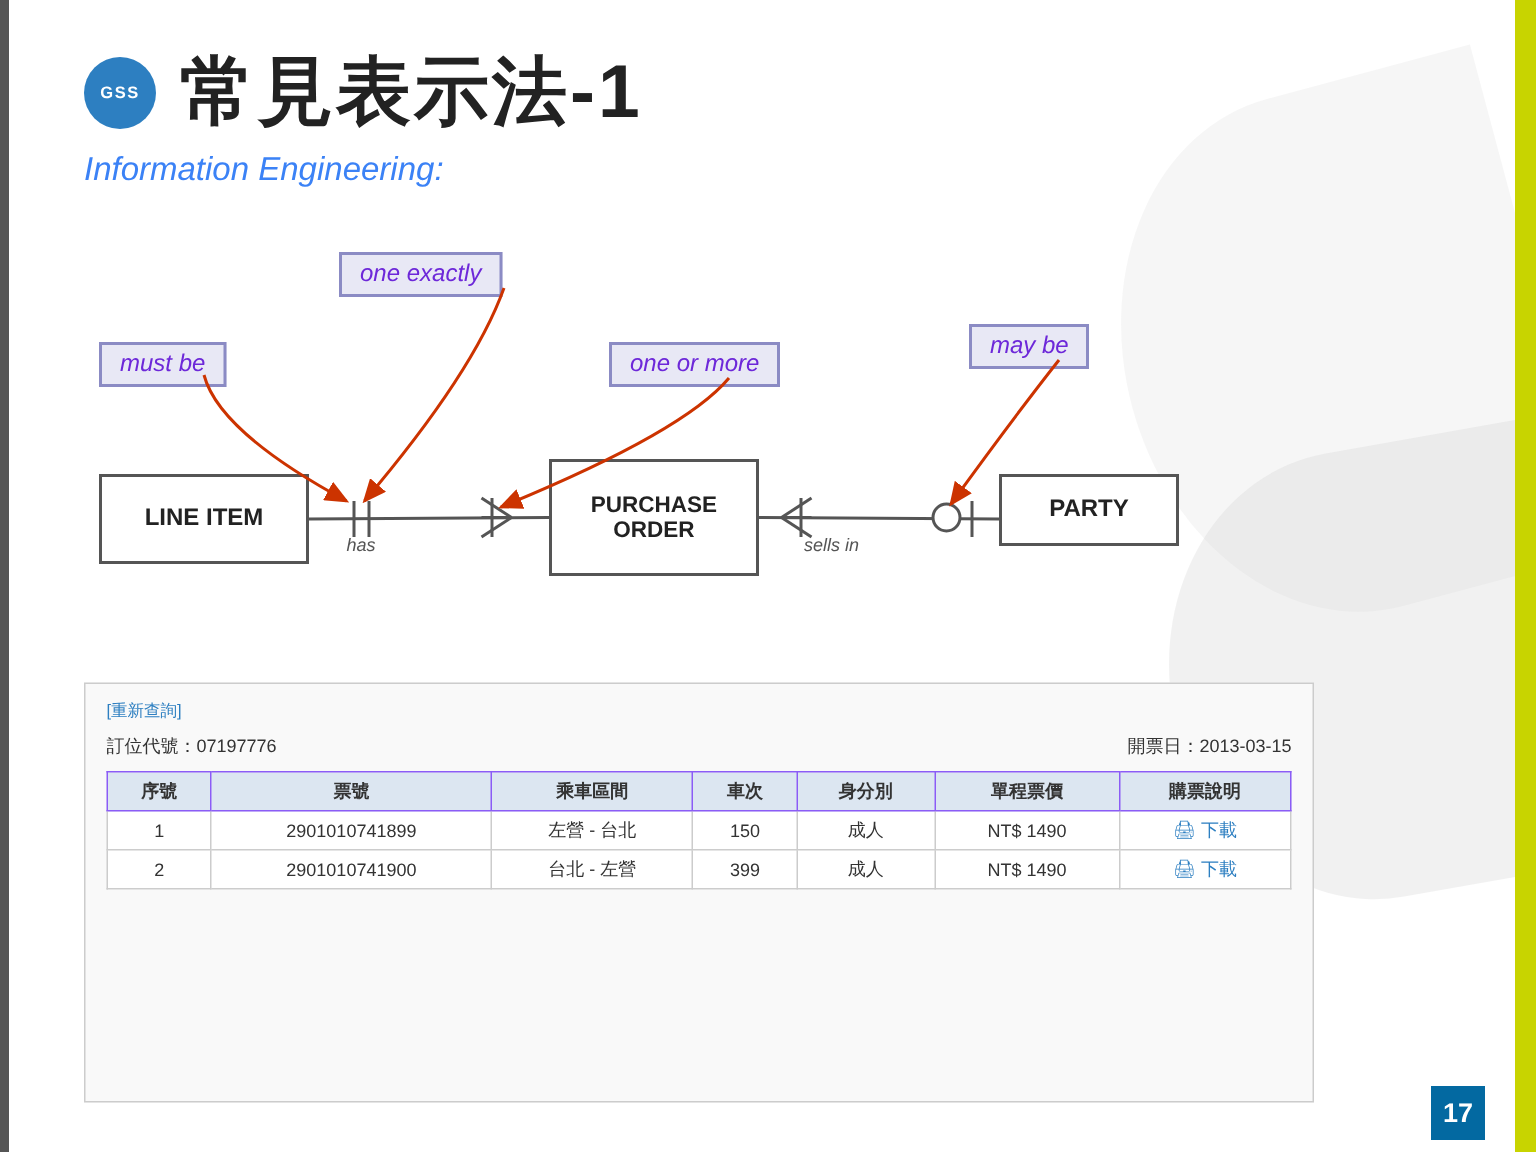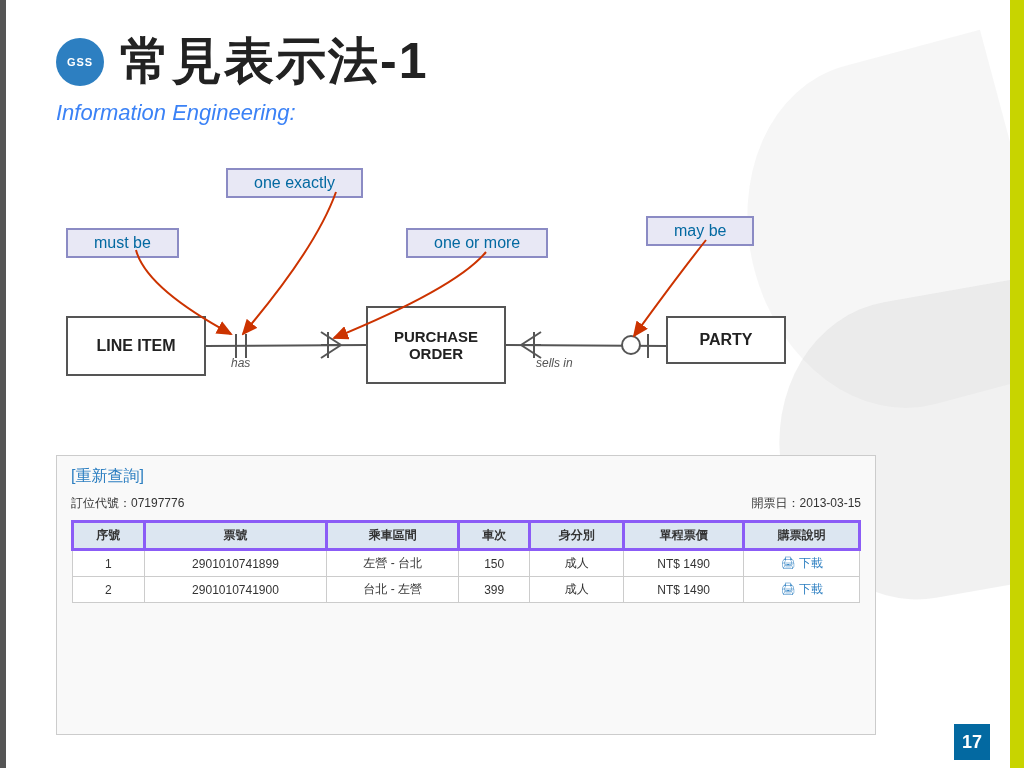--- a/index.html
+++ b/index.html
@@ -127,23 +127,24 @@
       left: 50px;
       width: 820px;
       height: 280px;
     }
 
     
     .badge {
       position: absolute;
       border: 2px solid #8b8bc4;
       background: #e8e8f5;
-      color: #0369a1;
+      color: #6d28d9;
       font-size: 16px;
-      padding: 4px 26px;
+      padding: 4px 12px;
+      font-style: italic;
     }
 
     .badge-must-be {
       top: 80px;
       left: 10px;
     }
 
     .badge-one-exactly {
       top: 20px;
       left: 170px;
@@ -252,40 +253,40 @@
 
     .screenshot-inner {
       padding: 10px 14px;
       font-size: 12px;
       color: #333;
     }
 
     .reset-link {
       color: #2d7fc1;
       text-decoration: none;
-      font-size: 16px;
+      font-size: 11px;
     }
 
     .order-info {
       display: flex;
       justify-content: space-between;
       margin: 8px 0;
       font-size: 12px;
     }
 
     .table-tickets {
       width: 100%;
       border-collapse: collapse;
       font-size: 12px;
       margin-top: 6px;
     }
 
     .table-tickets th {
       background: #dce6f1;
-      border: 3px solid #8b5cf6;
+      border: 1px solid #8b5cf6;
       padding: 4px 6px;
       text-align: center;
       font-weight: bold;
     }
 
     .table-tickets td {
       border: 1px solid #ccc;
       padding: 4px 6px;
       text-align: center;
       background: #fff;

